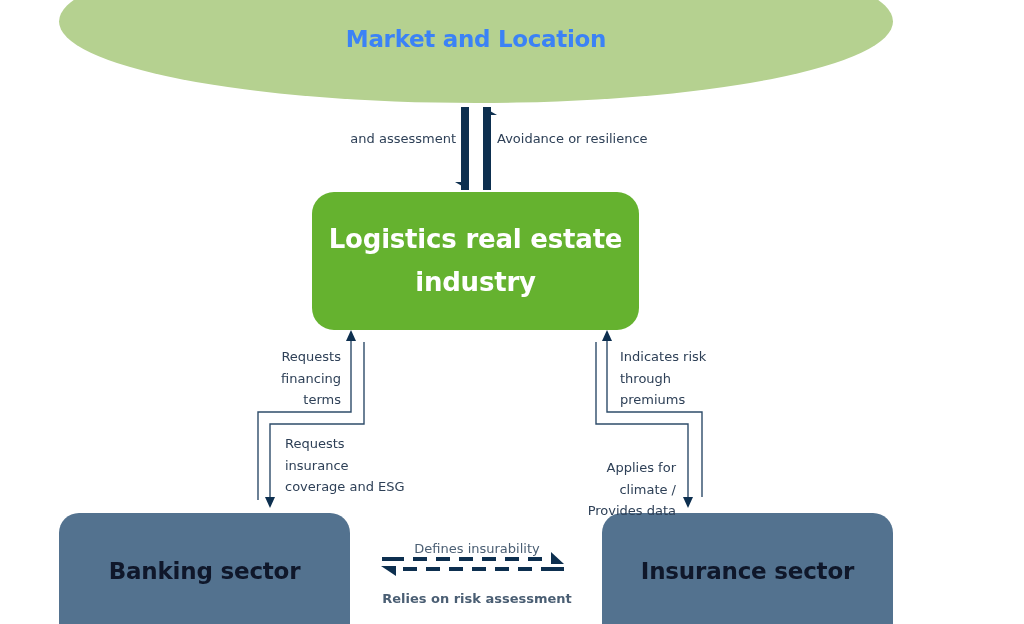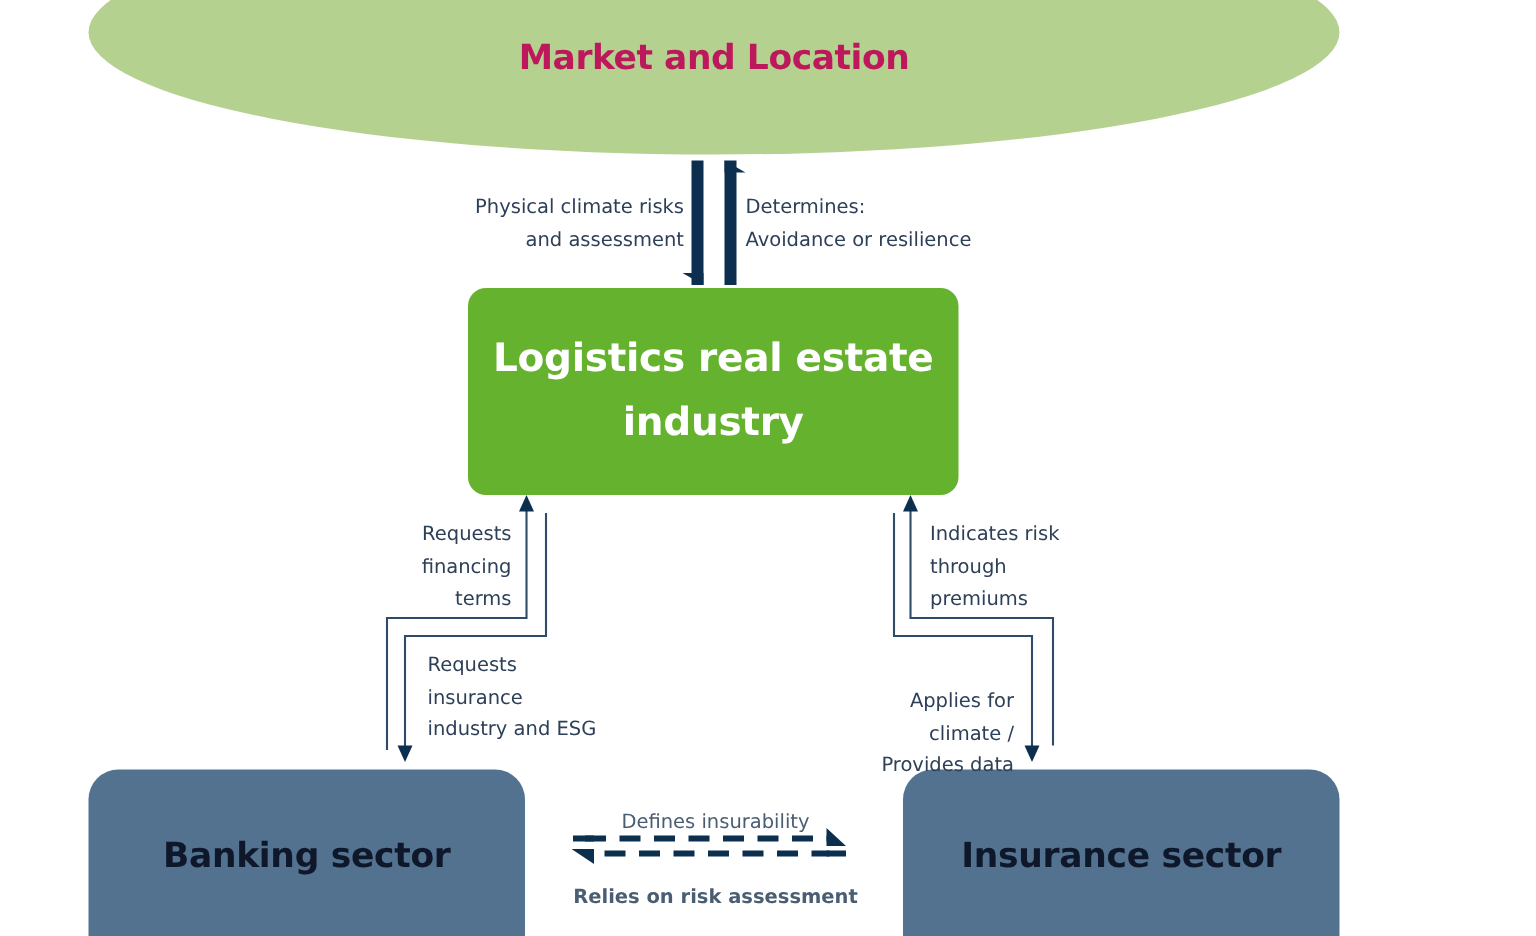--- a/index.html
+++ b/index.html
@@ -5,25 +5,25 @@
   html, body { margin: 0; padding: 0; background: #ffffff; }
   body { width: 1024px; height: 624px; position: relative; overflow: hidden;
          font-family: "DejaVu Sans", "Liberation Sans", sans-serif; }
   .abs { position: absolute; }
   #ellipse {
     left: 59px; top: -60px; width: 834px; height: 163px;
     border-radius: 50%; background: #b5d190;
   }
   #ellipse-title {
     left: 59px; top: 26px; width: 834px; text-align: center;
-    color: #be185d; font-weight: bold; font-size: 23px; letter-spacing: -0.3px;
+    color: #3b82f6; font-weight: bold; font-size: 23px; letter-spacing: -0.3px;
   }
   #core-box {
     left: 312px; top: 192px; width: 327px; height: 138px;
-    border-radius: 12px; background: #65b22f;
+    border-radius: 22px; background: #65b22f;
     display: flex; align-items: center; justify-content: center; text-align: center;
   }
   #core-title {
     color: #ffffff; font-weight: bold; font-size: 26px; line-height: 43px;
     width: 300px; letter-spacing: -0.2px;
   }
   .sector-box {
     top: 513px; width: 291px; height: 130px; border-radius: 20px;
     background: #53728f;
     display: flex; align-items: flex-start; justify-content: center;
@@ -93,37 +93,35 @@
     <rect x="551" y="567" width="13" height="4" fill="#0d2f4f"></rect>
   </g>
   <g>
     <line x1="403" y1="569" x2="553" y2="569" stroke="#0d2f4f" stroke-width="4" stroke-dasharray="14,9"></line>
     <polygon points="381,566 396,566 396,576" fill="#0d2f4f"></polygon>
     <rect x="382" y="557" width="14" height="4" fill="#0d2f4f"></rect>
   </g>
 </svg>
 
 <div class="abs label right" style="left:300px; top:128px; width:156px;">
-  <div>Physical climate risks</div>
   <div>and assessment</div>
 </div>
 <div class="abs label" style="left:497px; top:128px;">
-  <div>Determines:</div>
   <div>Avoidance or resilience</div>
 </div>
 
 <div class="abs label right" style="left:240px; top:346px; width:101px;">
   <div>Requests</div>
   <div>financing</div>
   <div>terms</div>
 </div>
 <div class="abs label" style="left:285px; top:433px;">
   <div>Requests</div>
   <div>insurance</div>
-  <div>industry and ESG</div>
+  <div>coverage and ESG</div>
 </div>
 
 <div class="abs label" style="left:620px; top:346px;">
   <div>Indicates risk</div>
   <div>through</div>
   <div>premiums</div>
 </div>
 <div class="abs label right" style="left:560px; top:457px; width:116px;">
   <div>Applies for</div>
   <div>climate /</div>

